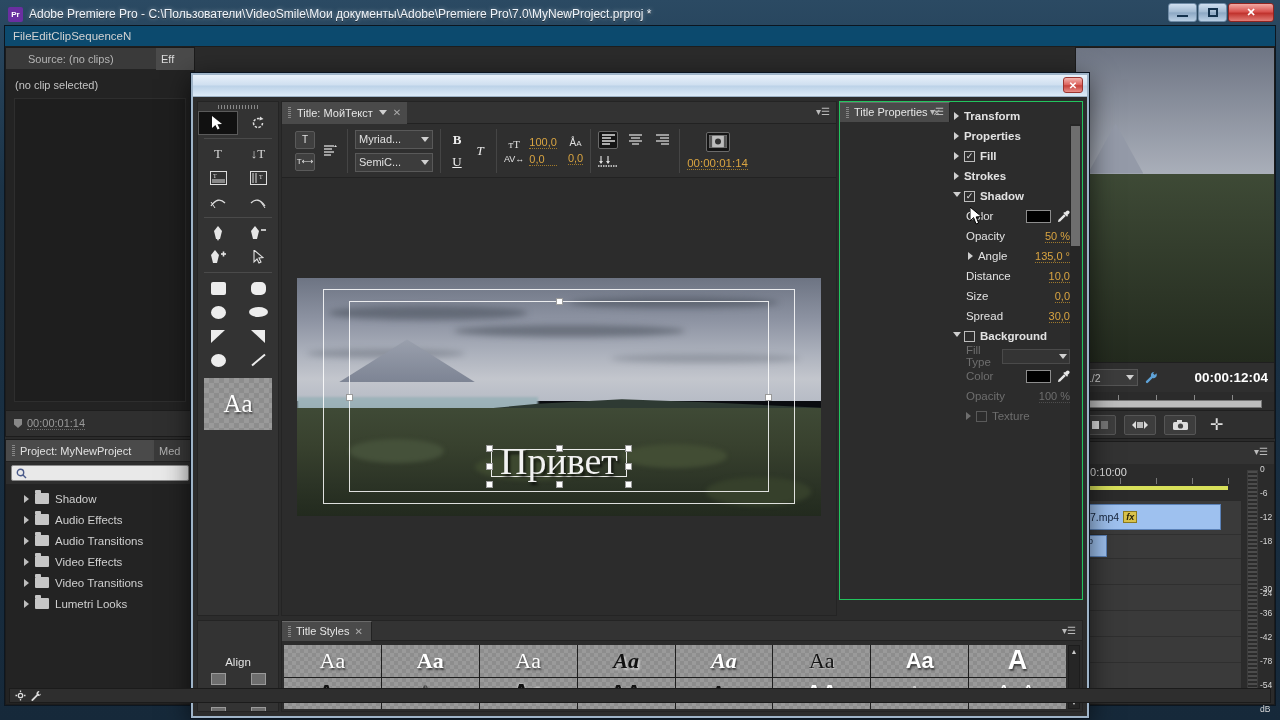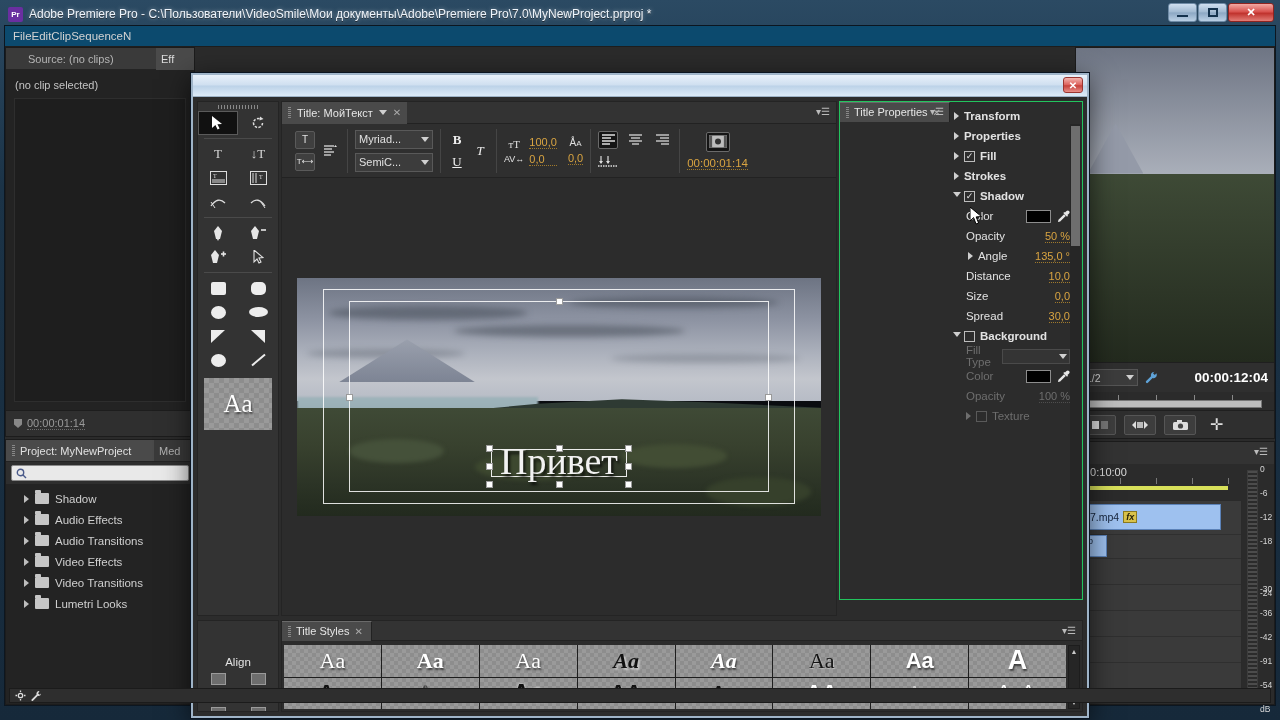--- a/index.html
+++ b/index.html
@@ -529,21 +529,21 @@
           <div id="meter-bars"></div>
           <div id="meter-scale">
             <span class="mk" style="top:0px;">0</span>
             <span class="mk" style="top:24px;">-6</span>
             <span class="mk" style="top:48px;">-12</span>
             <span class="mk" style="top:72px;">-18</span>
             <span class="mk" style="top:96px;margin-top:28px;">-24</span>
             <span class="mk" style="top:120px;">-30</span>
             <span class="mk" style="top:144px;">-36</span>
             <span class="mk" style="top:168px;text-align:center;">-42</span>
-            <span class="mk" style="top:192px;">-91</span>
+            <span class="mk" style="top:192px;">-78</span>
             <span class="mk" style="top:216px;">-54</span>
             <span class="mk" style="top:240px;">dB</span>
           </div>
         </div>
       </div>
 
       <div id="title-dialog">
         <div id="td-titlebar">
           <div id="td-close">✕</div>
         </div>

